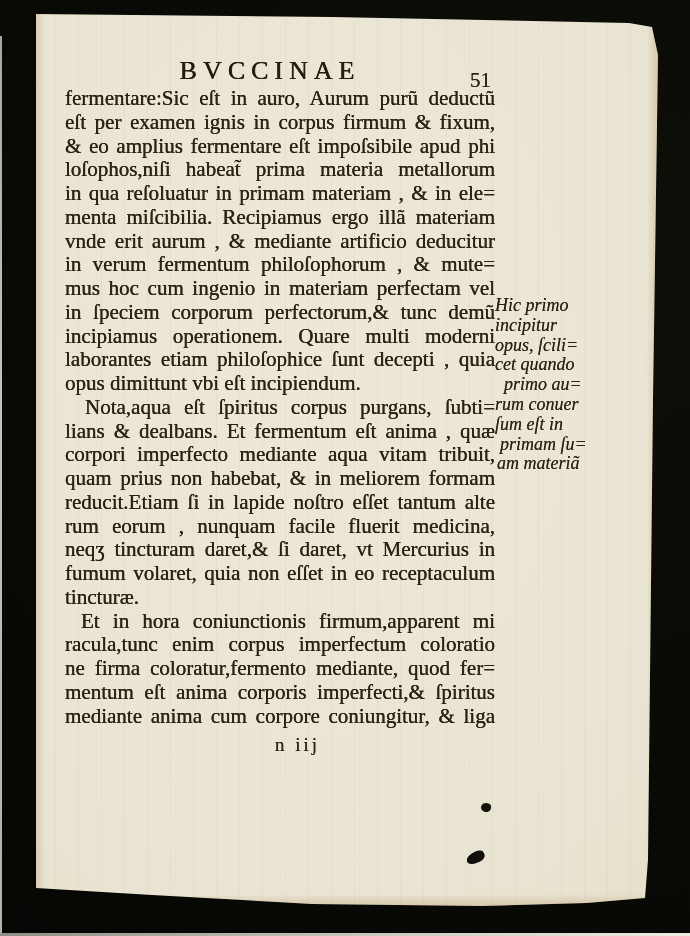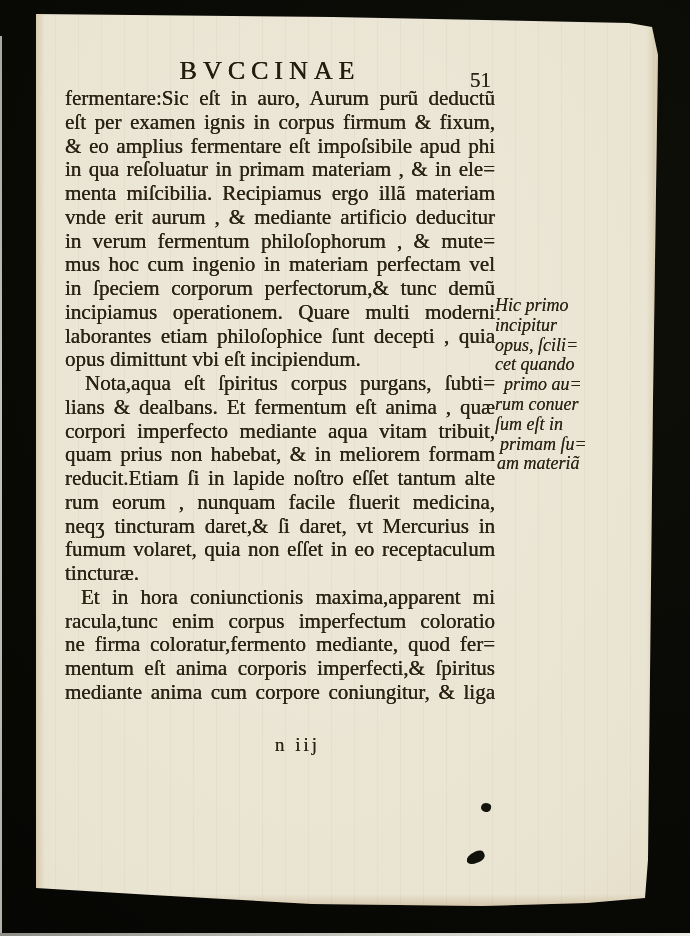--- a/index.html
+++ b/index.html
@@ -75,39 +75,40 @@
   <div class="page">
 
     <div class="running-header">BVCCINAE</div>
 
     <div class="page-number">51</div>
 
     <div class="body-text">
         <div class="body-line">fermentare:Sic eſt in auro, Aurum purũ deductũ</div>
         <div class="body-line">eſt per examen ignis in corpus firmum &amp; fixum,</div>
         <div class="body-line">&amp; eo amplius fermentare eſt impoſsibile apud phi</div>
+        <div class="body-line">loſophos,niſi habeat̃ prima materia metallorum</div>
         <div class="body-line">in qua reſoluatur in primam materiam , &amp; in ele=</div>
         <div class="body-line">menta miſcibilia. Recipiamus ergo illã materiam</div>
         <div class="body-line">vnde erit aurum , &amp; mediante artificio deducitur</div>
         <div class="body-line">in verum fermentum philoſophorum , &amp; mute=</div>
         <div class="body-line">mus hoc cum ingenio in materiam perfectam vel</div>
         <div class="body-line">in ſpeciem corporum perfectorum,&amp; tunc demũ</div>
         <div class="body-line">incipiamus operationem. Quare multi moderni</div>
         <div class="body-line">laborantes etiam philoſophice ſunt decepti , quia</div>
         <div class="body-line" style="text-align-last: left;">opus dimittunt vbi eſt incipiendum.</div>
         <div class="body-line" style="padding-left: 20px;">Nota,aqua eſt ſpiritus corpus purgans, ſubti=</div>
         <div class="body-line">lians &amp; dealbans. Et fermentum eſt anima , quæ</div>
         <div class="body-line">corpori imperfecto mediante aqua vitam tribuit,</div>
         <div class="body-line">quam prius non habebat, &amp; in meliorem formam</div>
         <div class="body-line">reducit.Etiam ſi in lapide noſtro eſſet tantum alte</div>
         <div class="body-line">rum eorum , nunquam facile fluerit medicina,</div>
         <div class="body-line">neqʒ tincturam daret,&amp; ſi daret, vt Mercurius in</div>
         <div class="body-line">fumum volaret, quia non eſſet in eo receptaculum</div>
         <div class="body-line" style="text-align-last: left;">tincturæ.</div>
-        <div class="body-line" style="padding-left: 16px;">Et in hora coniunctionis maxima,apparent mi</div>
+        <div class="body-line" style="padding-left: 16px;">Et in hora coniunctionis firmum,apparent mi</div>
         <div class="body-line">racula,tunc enim corpus imperfectum coloratio</div>
         <div class="body-line">ne firma coloratur,fermento mediante, quod fer=</div>
         <div class="body-line">mentum eſt anima corporis imperfecti,&amp; ſpiritus</div>
         <div class="body-line">mediante anima cum corpore coniungitur, &amp; liga</div>
       </div>
 
     <div class="margin-note">
         <div class="margin-line">Hic primo</div>
         <div class="margin-line">incipitur</div>
         <div class="margin-line">opus, ſcili=</div>

